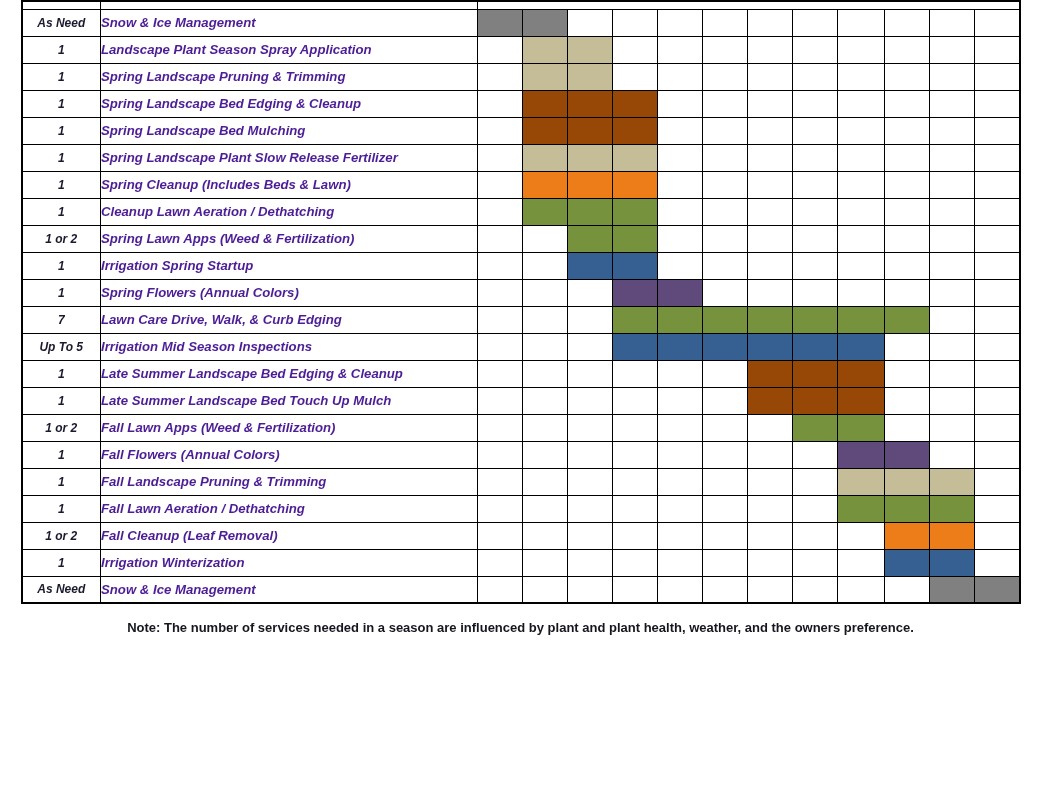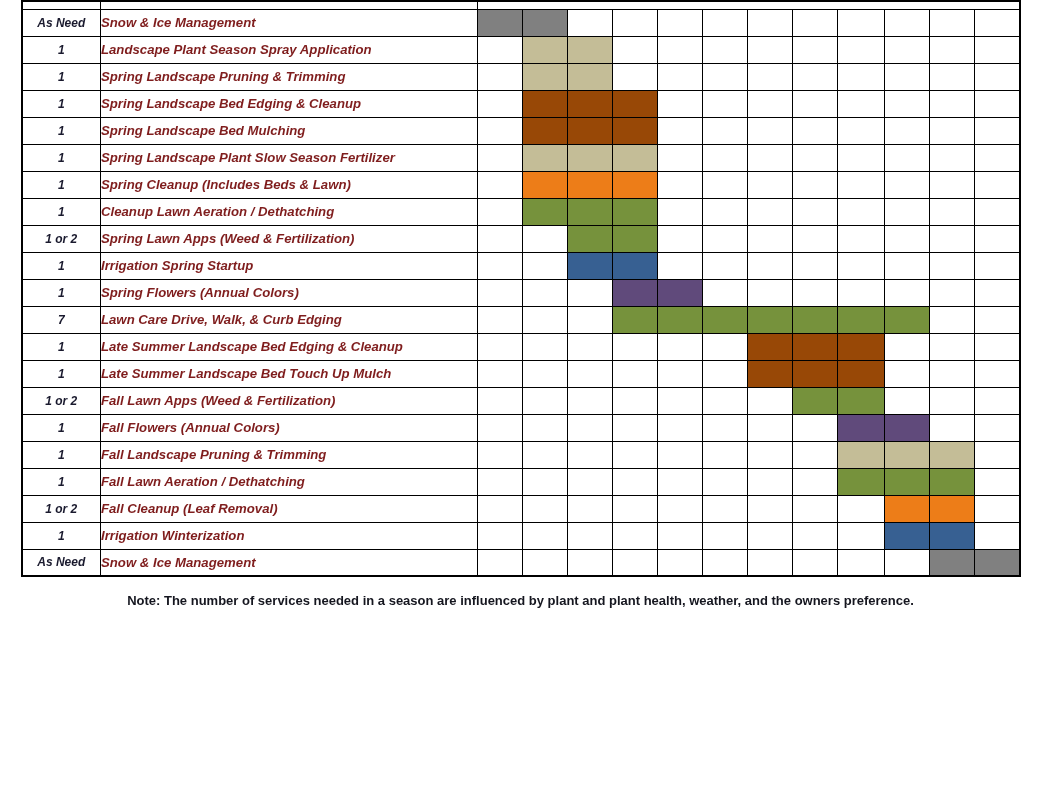--- a/index.html
+++ b/index.html
@@ -71,21 +71,21 @@
     font-size: 12px;
     font-weight: bold;
     color: #1a1a2e;
     width: 78px;
   }
   td.desc {
     text-align: left;
     padding-left: 6px;
     font-size: 13.2px;
     font-weight: bold;
-    color: #7f1d1d;
+    color: #4c1d95;
     white-space: nowrap;
     overflow: hidden;
   }
   td.mon { width: 44.5px; }
   .footer {
     text-align: center;
     font-size: 13px;
     font-weight: bold;
     color: #15161f;
     margin-top: 16px;
@@ -202,21 +202,21 @@
           <td class="mon"></td>
           <td class="mon"></td>
           <td class="mon"></td>
           <td class="mon"></td>
           <td class="mon"></td>
           <td class="mon"></td>
           <td class="mon"></td>
         </tr>
         <tr class="datarow">
           <td class="qty">1</td>
-          <td class="desc">Spring Landscape Plant Slow Season Fertilizer</td>
+          <td class="desc">Spring Landscape Plant Slow Release Fertilizer</td>
           <td class="mon"></td>
           <td class="mon" style="background: rgb(196, 189, 151);"></td>
           <td class="mon" style="background: rgb(196, 189, 151);"></td>
           <td class="mon" style="background: rgb(196, 189, 151);"></td>
           <td class="mon"></td>
           <td class="mon"></td>
           <td class="mon"></td>
           <td class="mon"></td>
           <td class="mon"></td>
           <td class="mon"></td>
@@ -313,20 +313,36 @@
           <td class="mon" style="background: rgb(118, 146, 60);"></td>
           <td class="mon" style="background: rgb(118, 146, 60);"></td>
           <td class="mon" style="background: rgb(118, 146, 60);"></td>
           <td class="mon" style="background: rgb(118, 146, 60);"></td>
           <td class="mon" style="background: rgb(118, 146, 60);"></td>
           <td class="mon" style="background: rgb(118, 146, 60);"></td>
           <td class="mon"></td>
           <td class="mon"></td>
         </tr>
         <tr class="datarow">
+          <td class="qty">Up To 5</td>
+          <td class="desc">Irrigation Mid Season Inspections</td>
+          <td class="mon"></td>
+          <td class="mon"></td>
+          <td class="mon"></td>
+          <td class="mon" style="background: rgb(55, 96, 146);"></td>
+          <td class="mon" style="background: rgb(55, 96, 146);"></td>
+          <td class="mon" style="background: rgb(55, 96, 146);"></td>
+          <td class="mon" style="background: rgb(55, 96, 146);"></td>
+          <td class="mon" style="background: rgb(55, 96, 146);"></td>
+          <td class="mon" style="background: rgb(55, 96, 146);"></td>
+          <td class="mon"></td>
+          <td class="mon"></td>
+          <td class="mon"></td>
+        </tr>
+        <tr class="datarow">
           <td class="qty">1</td>
           <td class="desc">Late Summer Landscape Bed Edging &amp; Cleanup</td>
           <td class="mon"></td>
           <td class="mon"></td>
           <td class="mon"></td>
           <td class="mon"></td>
           <td class="mon"></td>
           <td class="mon"></td>
           <td class="mon" style="background: rgb(152, 72, 6);"></td>
           <td class="mon" style="background: rgb(152, 72, 6);"></td>

